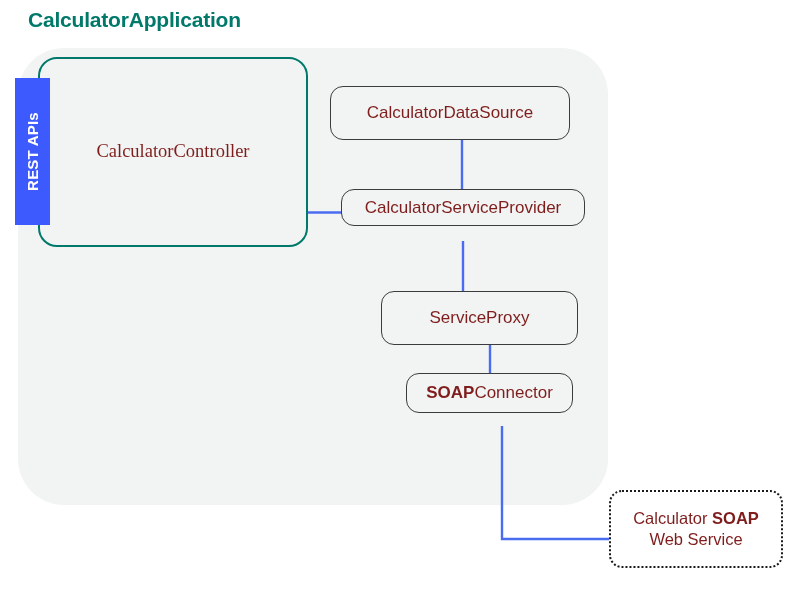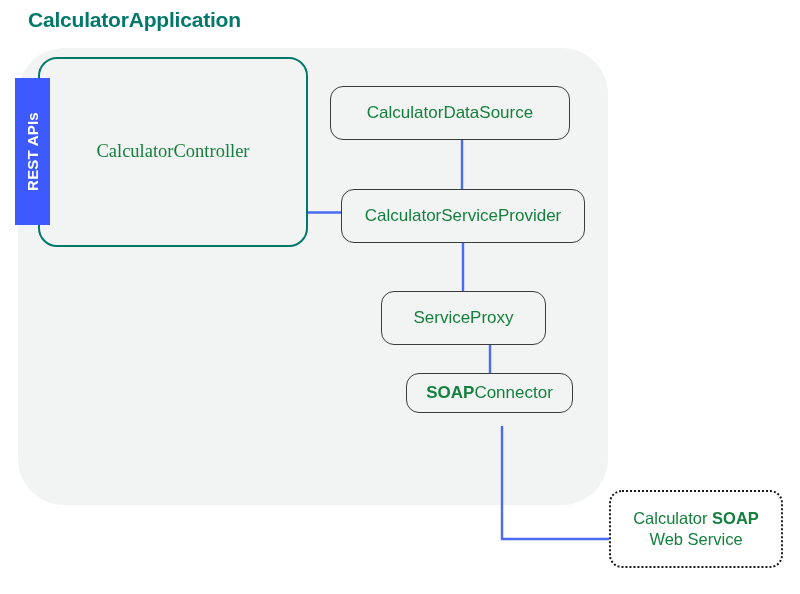--- a/index.html
+++ b/index.html
@@ -59,21 +59,21 @@
   
   .node {
     position: absolute;
     box-sizing: border-box;
     background: #f2f4f3;
     border: 1.6px solid #3c3c3c;
     border-radius: 13px;
     display: flex;
     align-items: center;
     justify-content: center;
-    color: #15803d;
+    color: #7f1d1d;
     font-size: 17px;
     text-align: center;
     line-height: 1.25;
   }
 
   
   .node.controller {
     border: 2.4px solid #00796b;
     border-radius: 19px;
     font-size: 18.5px;
@@ -139,25 +139,25 @@
   </div>
 
   <div class="rest-badge">
     <span class="label">REST APIs</span>
   </div>
 
   <div class="node" style="left:330px; top:86px; width:240px; height:54px;">
     <span>CalculatorDataSource</span>
   </div>
 
-  <div class="node" style="left:341px; top:189px; width:244px; height:54px;">
+  <div class="node" style="left:341px; top:189px; width:244px; height:37px;">
     <span>CalculatorServiceProvider</span>
   </div>
 
-  <div class="node" style="left:381px; top:291px; width:165px; height:54px;text-align:center;">
+  <div class="node" style="left:381px; top:291px; width:197px; height:54px;text-align:center;">
     <span>ServiceProxy</span>
   </div>
 
   <div class="node" style="left:406px; top:373px; width:167px; height:40px;">
     <span><span class="b">SOAP</span><span>Connector</span></span>
   </div>
 
   <div class="node external" style="left:609px; top:490px; width:174px; height:78px;">
     <span><span>Calculator </span><span class="b">SOAP</span><br><span>Web Service</span></span>
   </div>

